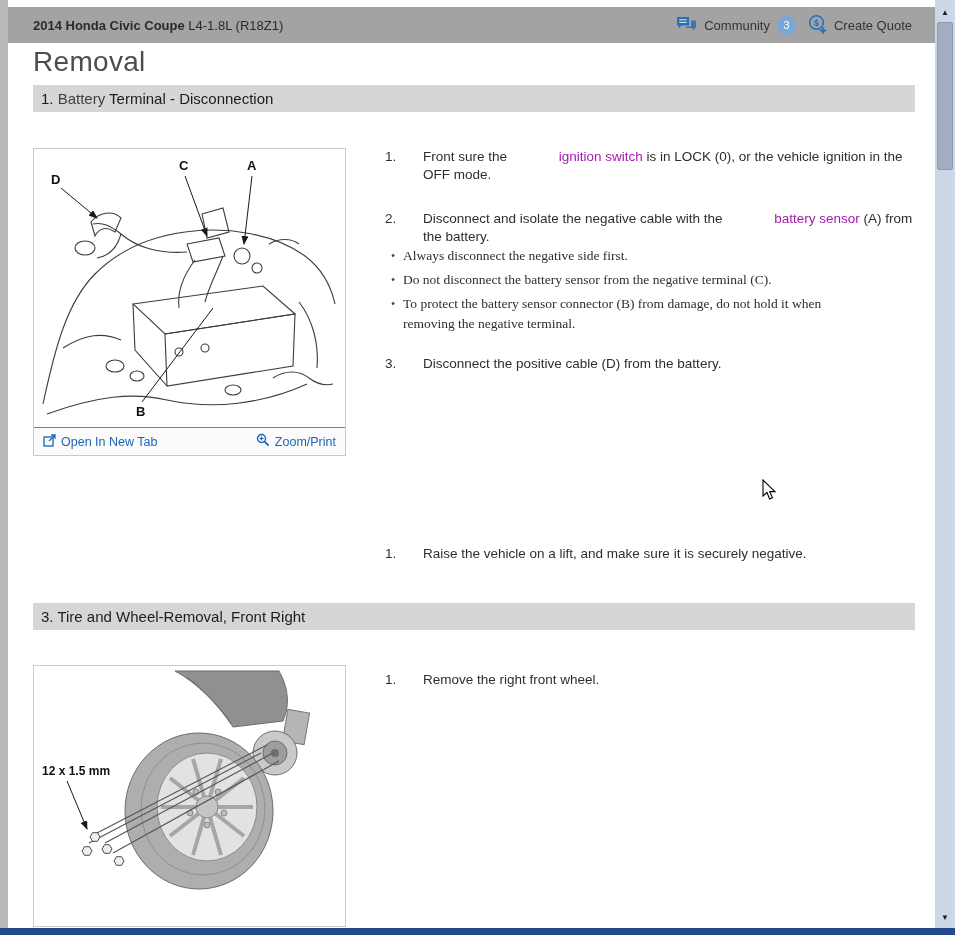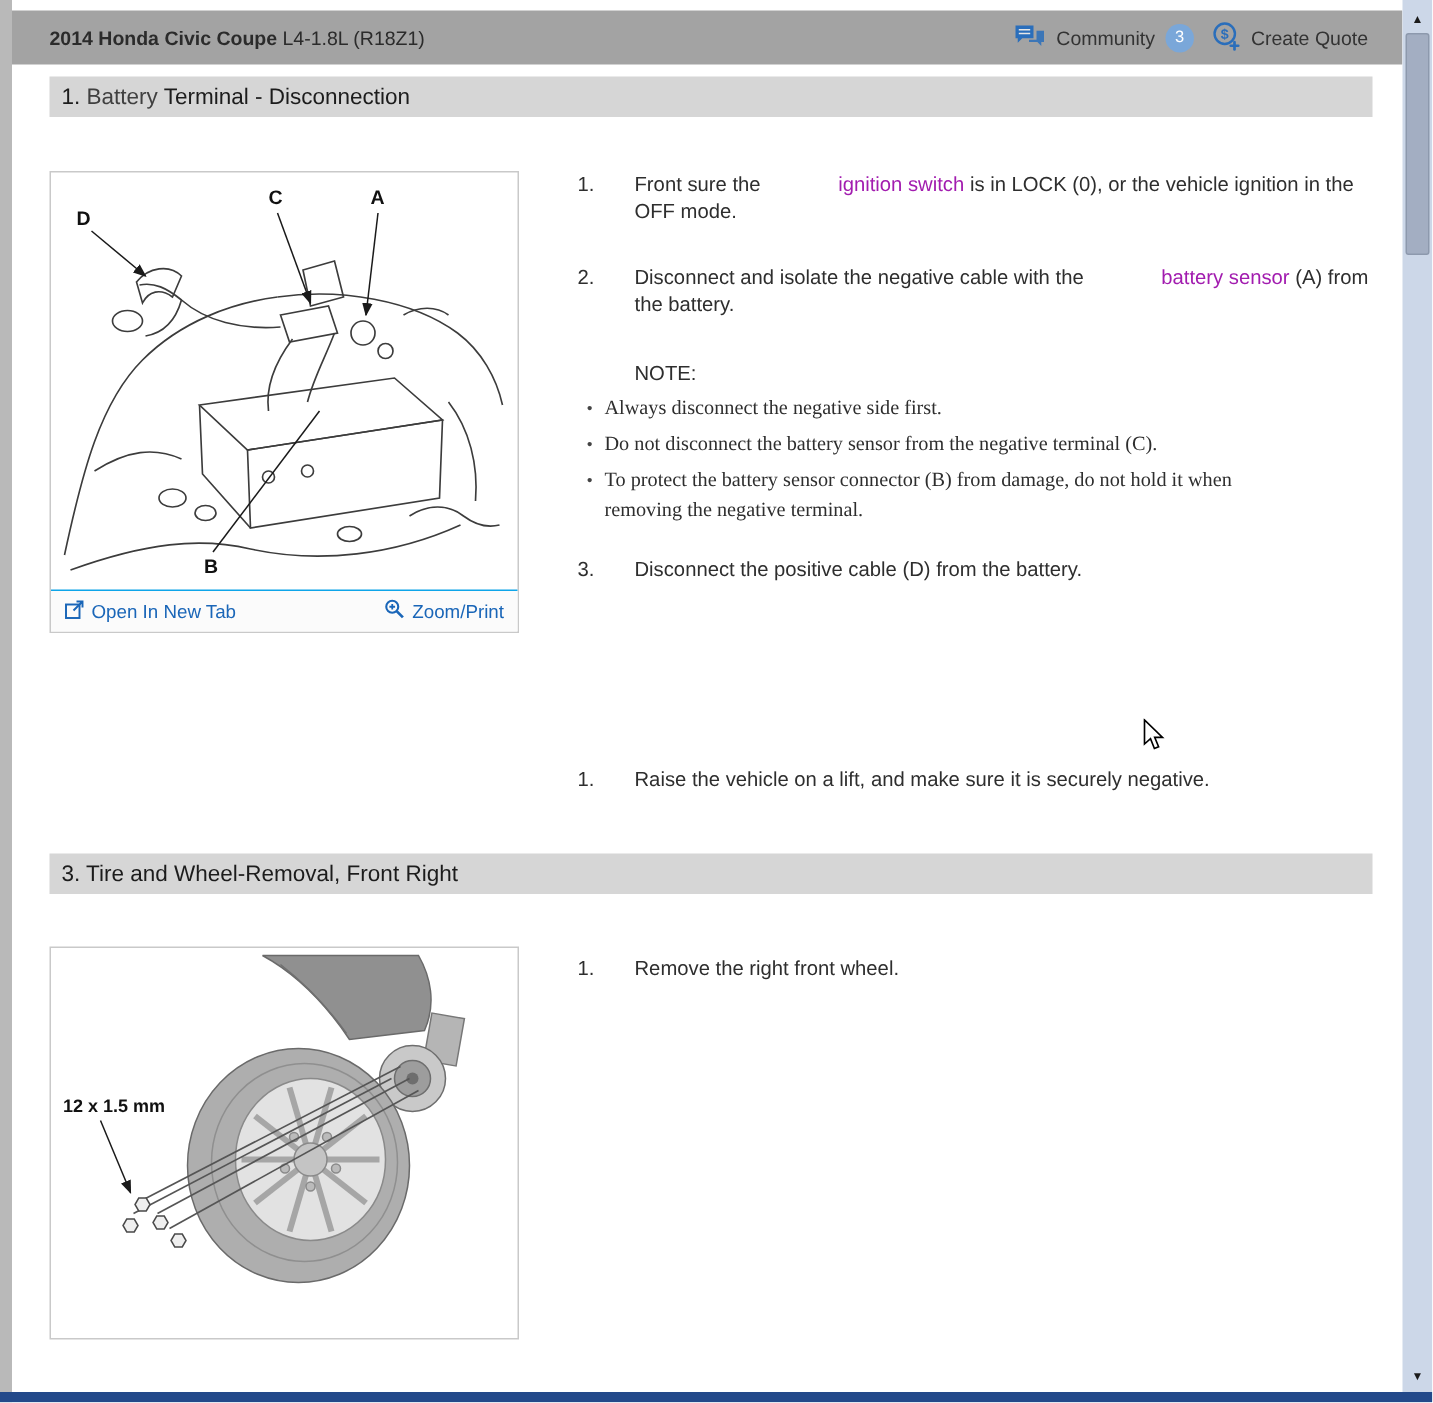--- a/index.html
+++ b/index.html
@@ -98,20 +98,21 @@
                   <line x1="12.5" y1="16.5" x2="17.5" y2="16.5"></line>
                   <line x1="15" y1="14" x2="15" y2="19"></line>
                 </g>
             </svg>
           </span>
           <span>Create Quote</span>
         </div>
       </div>
     </div>
 
+    <h1 class="page-title">Removal</h1>
 
     <div class="section-bar bar1"><span>1. </span><a>Battery</a><span> Terminal - Disconnection</span></div>
 
     <div class="row row1">
       <div class="fig-col">
         <div class="figure">
           <div class="fig-img">
             <svg width="305" height="272" viewBox="0 0 305 272">
               <defs>
                 <marker id="arw1" markerWidth="9" markerHeight="7" refX="8" refY="3.5" orient="auto">
@@ -186,21 +187,20 @@
 
       <div class="steps-col">
         <div class="step s1">
           <span class="num">1.</span>
           <span class="text"><span>Front sure the </span><a class="inline">ignition switch</a><span> is in LOCK (0), or the vehicle ignition in the OFF mode.</span></span>
         </div>
         <div class="step s2">
           <span class="num">2.</span>
           <span class="text"><span>Disconnect and isolate the negative cable with the </span><a class="inline">battery sensor</a><span> (A) from the battery.</span></span>
         </div>
-        <div class="note-label">NOTE:</div>
         <ul class="note-list">
           <li>Always disconnect the negative side first.</li>
           <li>Do not disconnect the battery sensor from the negative terminal (C).</li>
           <li>To protect the battery sensor connector (B) from damage, do not hold it when removing the negative terminal.</li>
         </ul>
         <div class="step s3">
           <span class="num">3.</span>
           <span class="text">Disconnect the positive cable (D) from the battery.</span>
         </div>
       </div>

